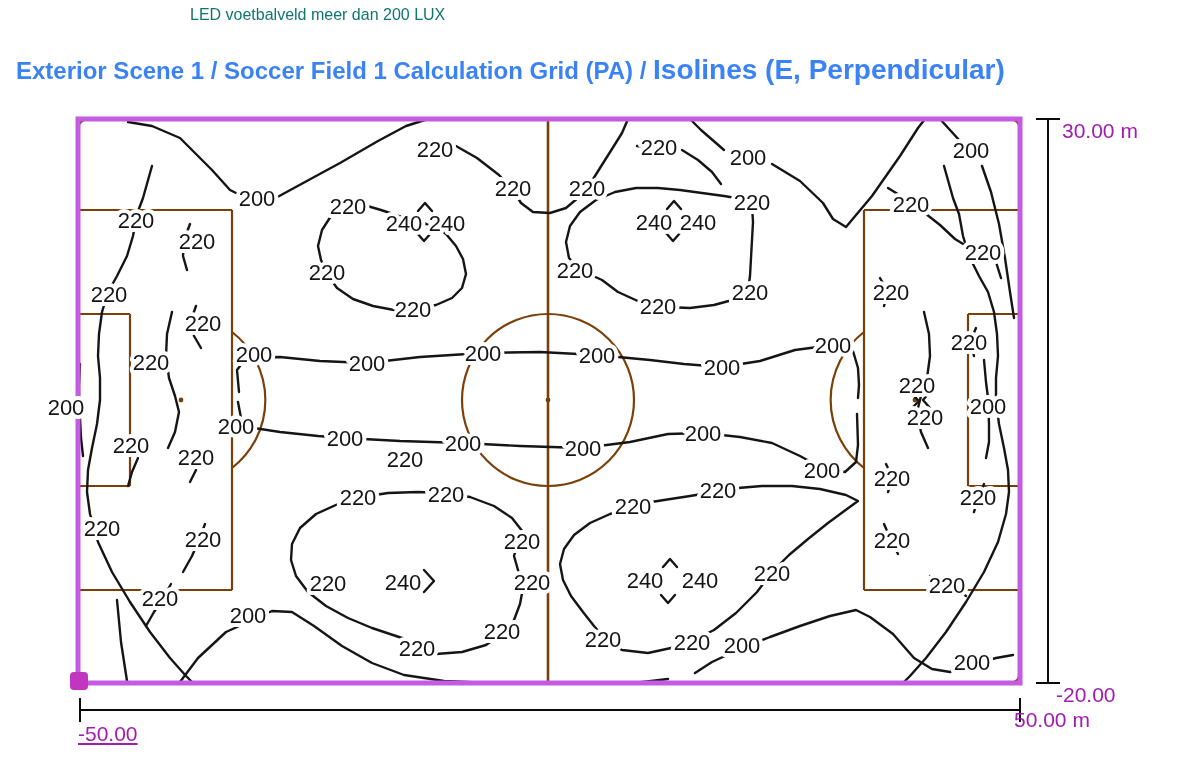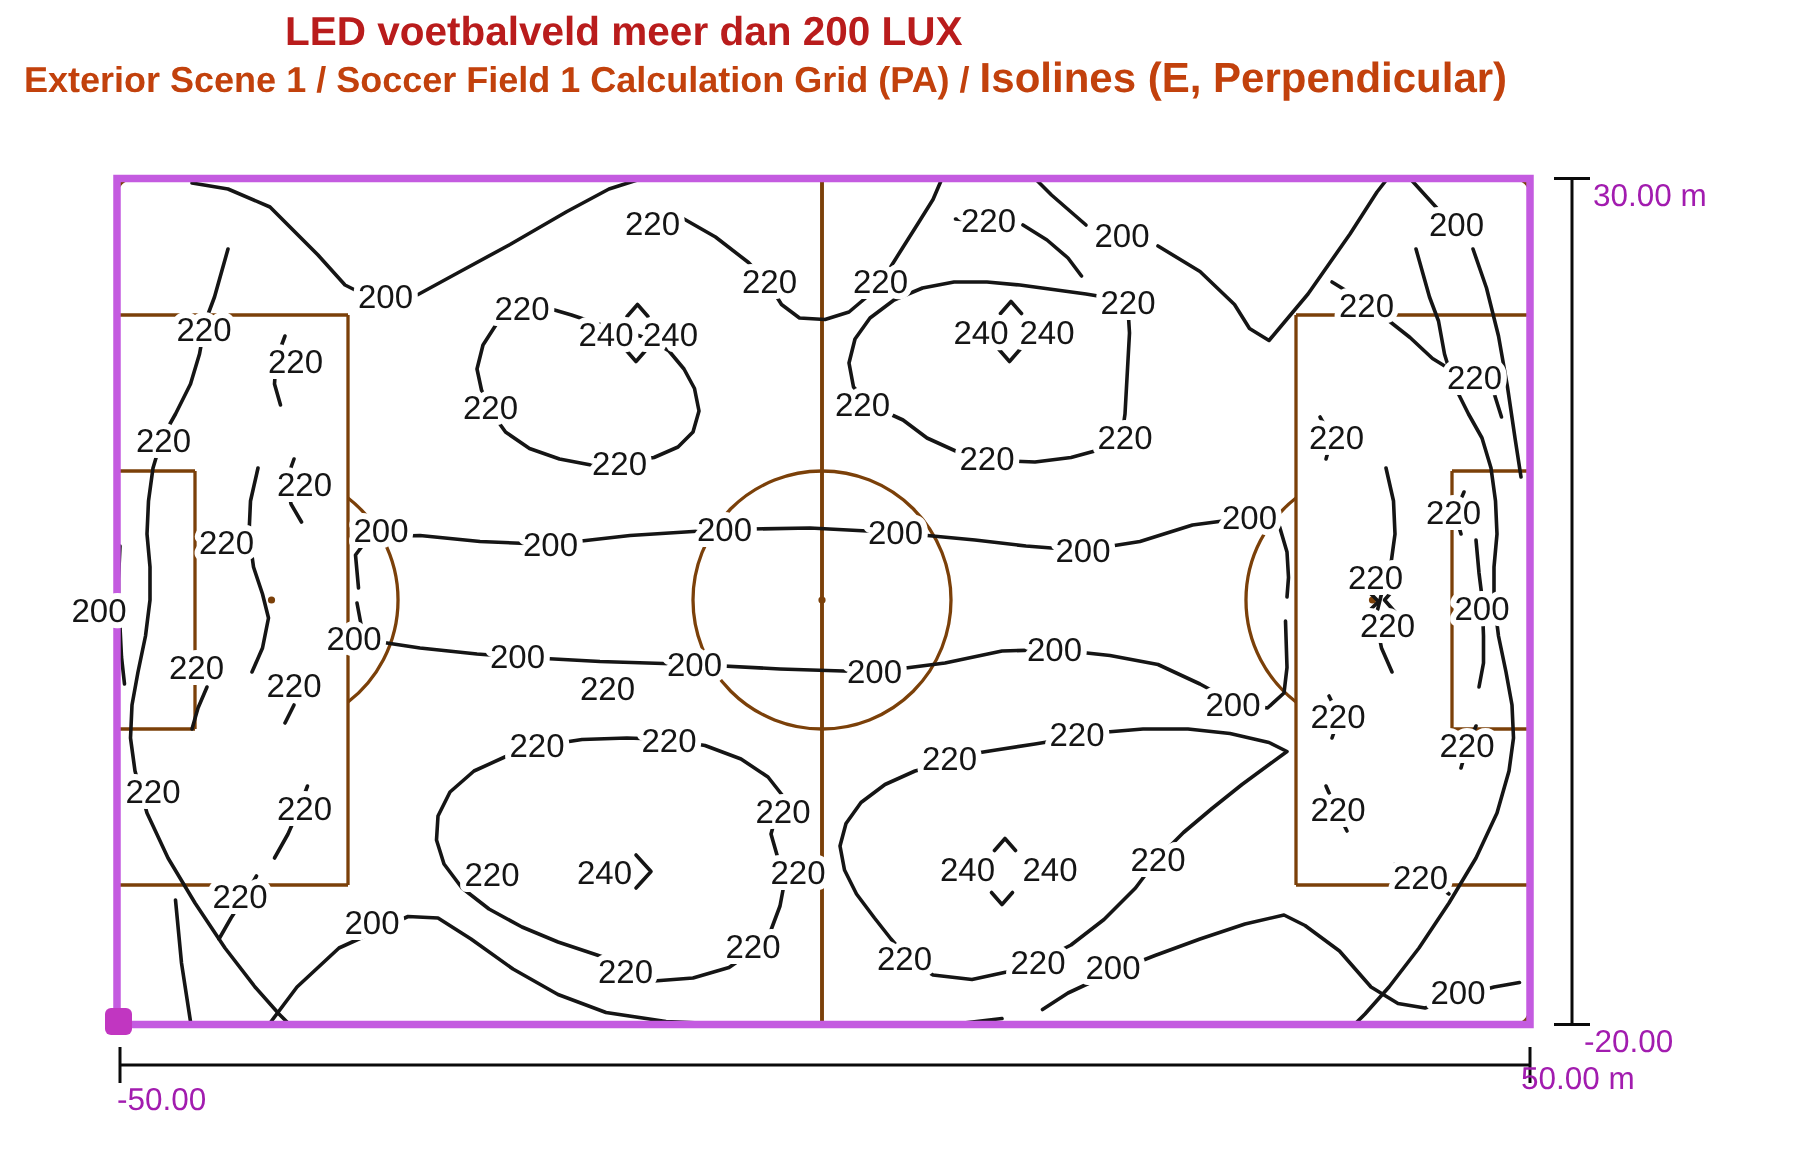--- a/index.html
+++ b/index.html
@@ -1,18 +1,18 @@
 <!DOCTYPE html>
 <html><head>
 <meta charset="utf-8">
 <style>
   html,body{margin:0;padding:0;background:#ffffff;}
   body{position:relative;width:1200px;height:770px;font-family:"Liberation Sans",sans-serif;overflow:hidden;}
-  .page-title{position:absolute;left:190px;top:6px;font-size:27px;font-weight:bold;color:#b91c1c;letter-spacing:0px;white-space:nowrap;}
-  .sub-title{position:absolute;left:16px;top:36px;white-space:nowrap;color:#c2410c;}
+  .page-title{position:absolute;left:190px;top:6px;font-size:16px;font-weight:normal;color:#0f766e;letter-spacing:0px;white-space:nowrap;}
+  .sub-title{position:absolute;left:16px;top:54px;white-space:nowrap;color:#3b82f6;}
   .sub-title .part1{font-size:24px;font-weight:bold;}
   .sub-title .part2{font-size:28px;font-weight:bold;}
   .dim-label{position:absolute;font-size:21px;color:#a21caf;white-space:nowrap;}
   #plot-svg{position:absolute;left:0;top:0;}
 </style>
 </head>
 <body>
 
 <svg id="plot-svg" width="1200" height="770">
     <line x1="78" y1="210" x2="232" y2="210" stroke="#7b4009" stroke-width="2.2" fill="none"></line>
@@ -167,14 +167,14 @@
     <line x1="80" y1="710" x2="1020" y2="710" stroke="#0a0a0a" stroke-width="2"></line>
     <line x1="80" y1="698" x2="80" y2="722" stroke="#0a0a0a" stroke-width="2"></line>
     <line x1="1020" y1="698" x2="1020" y2="722" stroke="#0a0a0a" stroke-width="2"></line>
   </svg>
 
 <div class="page-title">LED voetbalveld meer dan 200 LUX</div>
 <div class="sub-title"><span class="part1">Exterior Scene 1 / Soccer Field 1 Calculation Grid (PA) / </span><span class="part2">Isolines (E, Perpendicular)</span></div>
 
 <div class="dim-label" style="left:1062px;top:119px;">30.00 m</div>
 <div class="dim-label" style="left:1056px;top:683px;">-20.00</div>
-<div class="dim-label" style="left:78px;top:722px;">-50.00</div>
+<div class="dim-label" style="left:78px;top:722px;text-decoration:underline;">-50.00</div>
 <div class="dim-label" style="left:1014px;top:708px;">50.00 m</div>
 
 </body></html>

